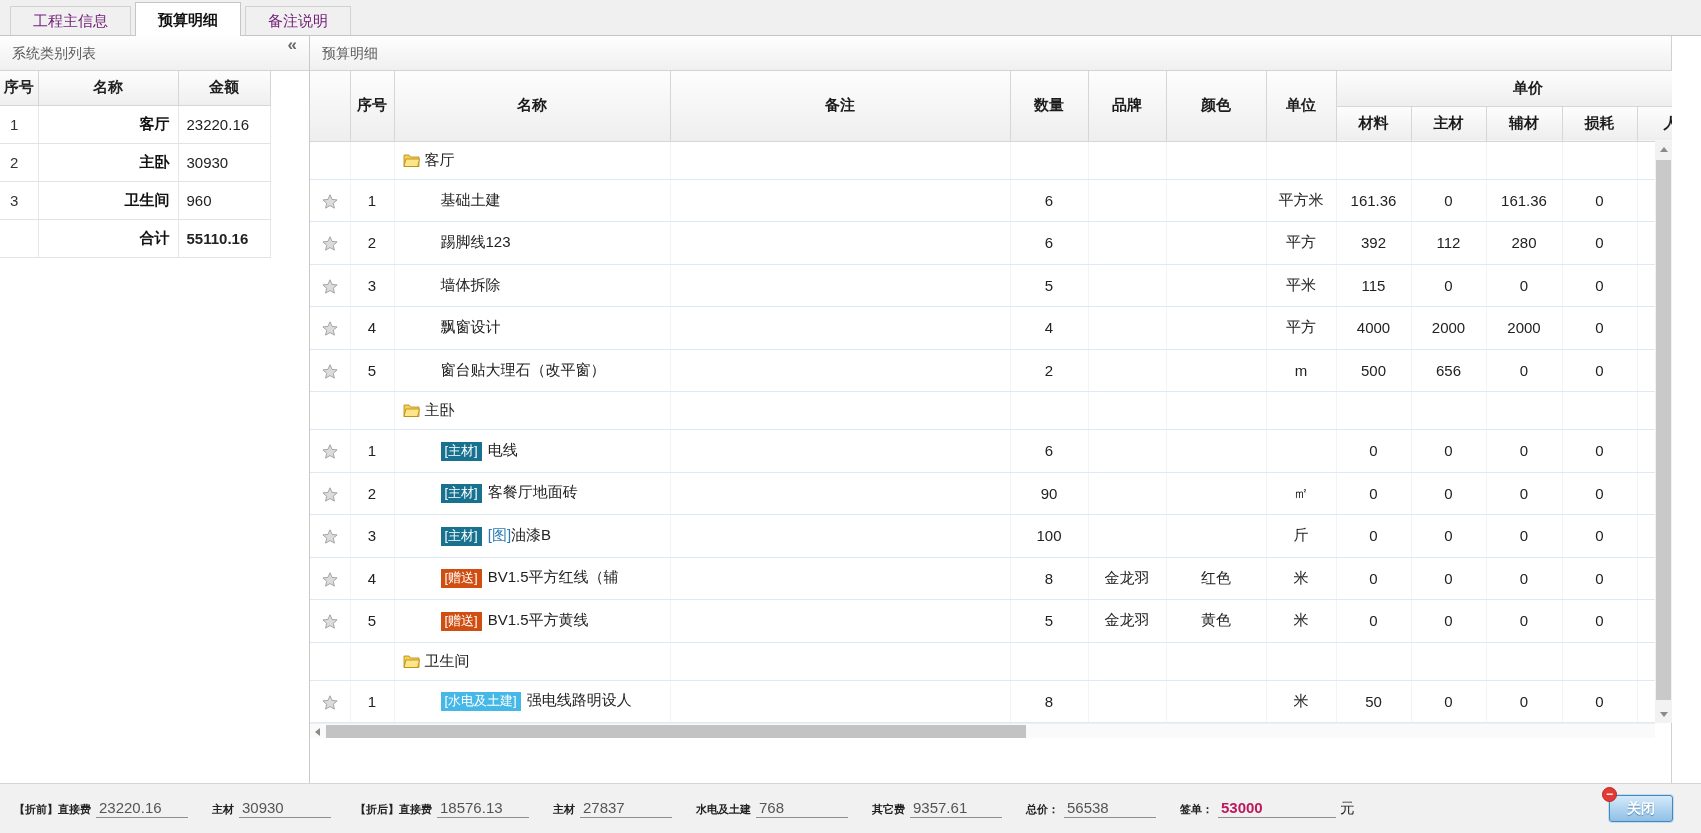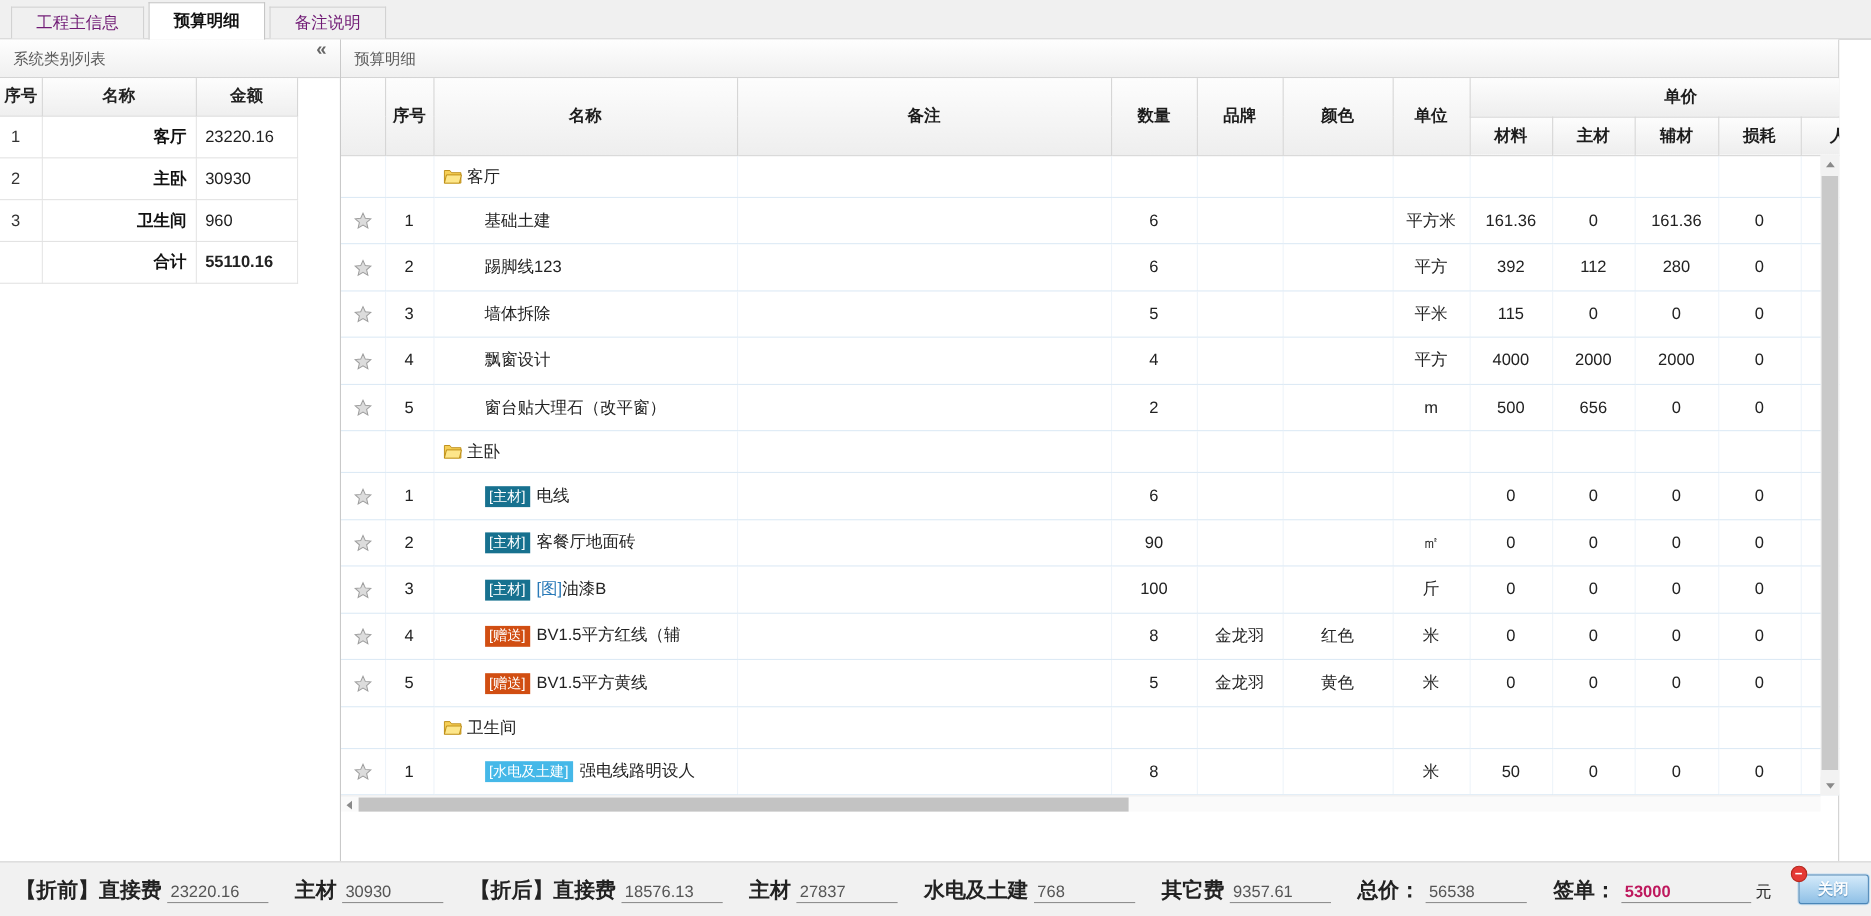--- a/index.html
+++ b/index.html
@@ -76,21 +76,21 @@
     border-top:1px solid #eee; }
   .hscroll .sb-btn { position:absolute; left:0; top:0; width:15px; height:15px;
     display:flex; align-items:center; justify-content:center; cursor:pointer; }
   .hscroll .thumb { position:absolute; left:16px; top:1px; height:13px; width:700px;
     background:#c3c3c3; cursor:pointer; }
 
   
   .footer { height:50px; flex:0 0 50px; background:#f1f1f1; border-top:1px solid #d5d5d5;
     display:flex; align-items:center; padding:0 14px; }
   .fitem { display:flex; align-items:baseline; margin-right:24px; white-space:nowrap; }
-  .flabel { font-size:19px; font-weight:bold; color:#222; margin-right:5px; }
+  .flabel { font-size:11px; font-weight:bold; color:#222; margin-right:5px; }
   .fval { display:inline-block; min-width:92px; border-bottom:1px solid #8f8f8f;
     font-size:15px; color:#555; padding:0 3px 1px; }
   .fitem.bold .fval { color:#be185d; font-weight:bold; text-align:left; min-width:118px; padding-right:10px; }
   .fsuffix { font-size:14.5px; color:#222; margin-left:4px; }
   .close-wrap { margin-left:auto; margin-right:14px; position:relative; }
   .close-btn { width:64px; height:27px; border:1px solid #4a86b8; border-radius:3px;
     background:linear-gradient(#d4eafa,#8fc0e6); color:#fff; font-size:14px; font-weight:bold;
     text-shadow:0 1px 1px #4f87b5; cursor:pointer; box-shadow:0 0 0 1px #c4dcef; }
   .minus-badge { position:absolute; left:-7px; top:-8px; width:15px; height:15px; border-radius:50%;
     background:#e53935; border:1px solid #b52a20; color:#fff; font-size:12px; line-height:13px;

